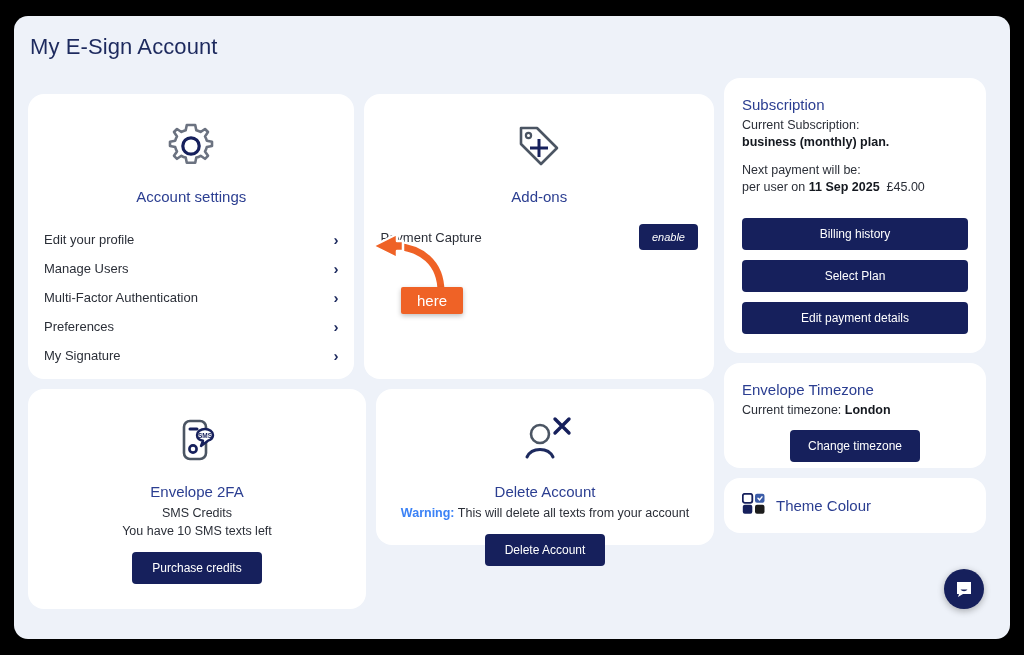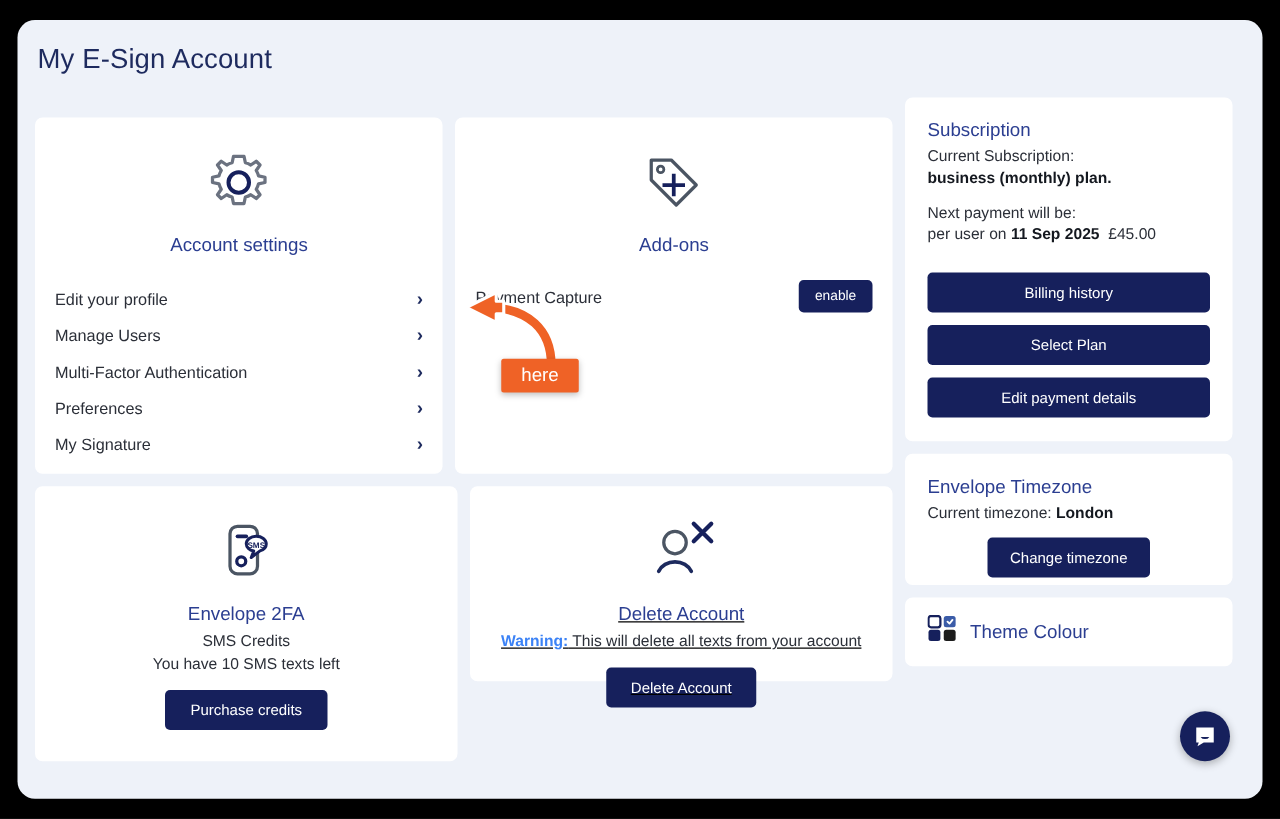--- a/index.html
+++ b/index.html
@@ -42,27 +42,27 @@
     display: flex;
     gap: 10px;
   }
   .col-left  { width: 686px; display: flex; flex-direction: column; gap: 10px; margin-top: 16px; }
   .row-top   { display: flex; gap: 10px; }
   .row-bottom{ display: flex; gap: 10px; }
   .col-right { width: 262px; display: flex; flex-direction: column; gap: 10px; }
 
   .card {
     background: #ffffff;
-    border-radius: 6px;
+    border-radius: 16px;
   }
 
   .card-settings { width: 338px; height: 285px; padding: 16px 16px 0 16px; }
   .card-addons   { width: 362px; height: 285px; padding: 16px 16px 0 16px; }
   .card-2fa      { width: 338px; height: 220px; padding: 16px; }
-  .card-delete   { width: 338px; height: 156px; padding: 16px; text-decoration: underline; }
+  .card-delete   { width: 338px; height: 156px; padding: 16px; }
 
   .card-sub      { height: 275px; padding: 18px 18px 0 18px; }
   .card-tz       { height: 105px; padding: 18px 18px 17px 18px; }
   .card-theme    { height: 55px; padding: 14px 18px; display: flex; align-items: center; gap: 10px; }
 
   
   .icon-wrap { display: flex; justify-content: center; align-items: center; height: 72px; }
   .card-title-center {
     text-align: center;
     color: #2b3e91;
@@ -98,20 +98,21 @@
   .addon-label { font-size: 13px; color: #2b2f38; }
   .btn-enable {
     background: #16205c;
     color: #ffffff;
     font-size: 11px;
     border: none;
     border-radius: 4px;
     padding: 7px 13px;
     cursor: pointer;
     font-family: "Liberation Sans", sans-serif;
+    font-style: italic;
   }
 
   
   .side-title { color: #2b3e91; font-size: 15px; margin-bottom: 4px; }
   .side-text  { color: #2b2f38; font-size: 12.5px; line-height: 17px; }
   .side-text b { color: #14181f; }
   .spacer-line { height: 11px; }
 
   .btn-wide {
     display: block;

